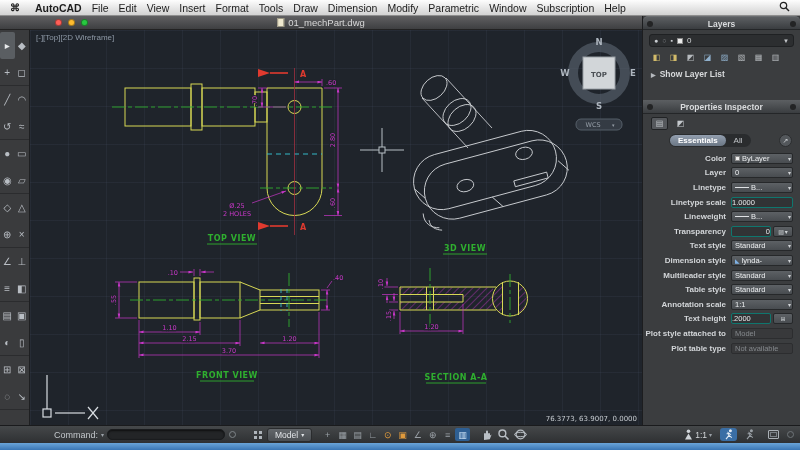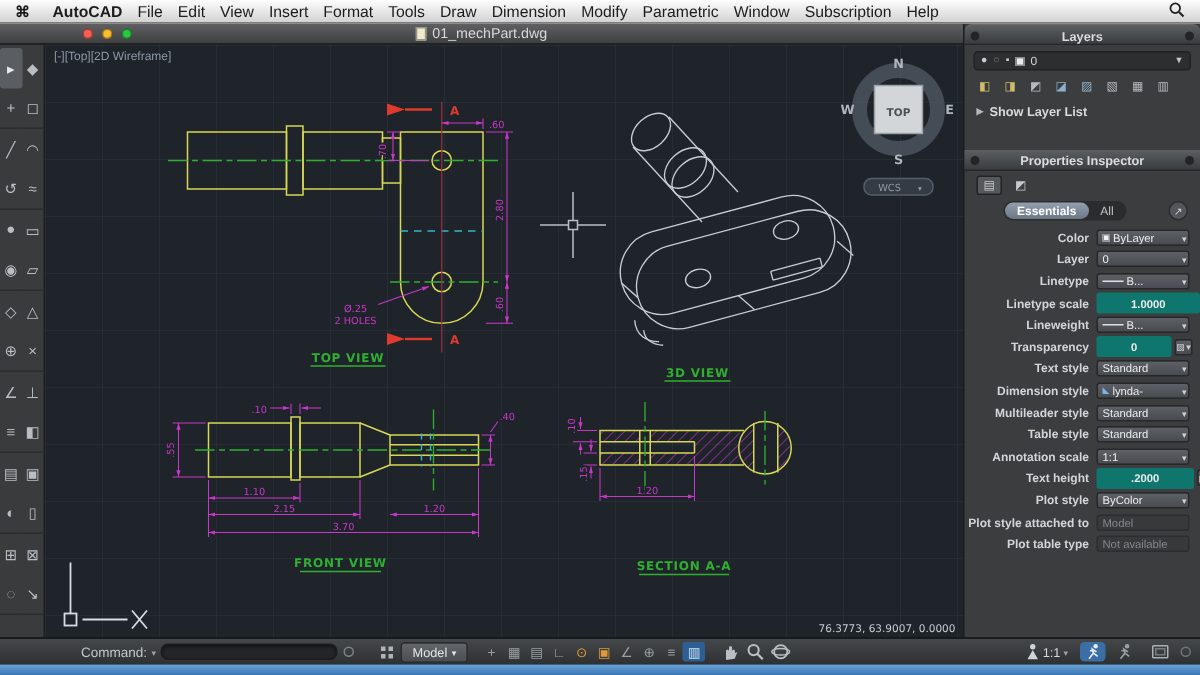--- a/index.html
+++ b/index.html
@@ -77,22 +77,22 @@
 
   .prow { display:flex; align-items:center; height:14.6px; padding-right:7px; }
   .plabel { flex:1; text-align:right; font-size:8px; font-weight:bold; color:#d3d6d9; margin-right:5px; white-space:nowrap; }
   .pctrl { width:62px; display:flex; align-items:center; gap:2px; }
   .dd { flex:1; height:11px; background:linear-gradient(#5d6165,#484c50); border:1px solid #26282a; border-radius:2px;
     display:flex; align-items:center; padding:0 9px 0 3px; position:relative; color:#eceef0; font-size:7.5px; white-space:nowrap; overflow:hidden; }
   .dd::after { content:"▾"; position:absolute; right:1px; top:1px; font-size:6px; color:#d0d3d6; }
   .swatch { width:5px; height:5px; border:1px solid #909090; margin-right:2px; flex:0 0 5px; }
   .lineglyph { width:14px; height:1px; background:#dfe2e5; margin-right:2px; flex:0 0 14px; }
   .dimicon { font-size:6px; margin-right:2px; }
-  .pinput { flex:1; height:11px; background:#313335; border:7px solid #0f766e; border-radius:2px;
-    color:#e8eaec; font-size:7.5px; padding:0 16px; display:flex; align-items:center;font-weight:bold; }
+  .pinput { flex:1; height:11px; background:#313335; border:1px solid #0f766e; border-radius:2px;
+    color:#e8eaec; font-size:7.5px; padding:0 0; display:flex; align-items:center; }
   .pinput.num { justify-content:flex-end; }
   .preadonly { flex:1; height:11px; background:#38393b; border:1px solid #2c2d2f; border-radius:2px;
     color:#85898d; font-size:7.5px; padding:0 3px; display:flex; align-items:center; white-space:nowrap; overflow:hidden; }
   .minibtn { width:20px; height:11px; background:linear-gradient(#5d6165,#484c50); border:1px solid #26282a;
     border-radius:2px; color:#cfd3d6; font-size:6px; display:flex; align-items:center; justify-content:center; gap:1px; }
 
   
   .statusbar { flex:0 0 18px; background:linear-gradient(#45484a,#2e3032); border-top:1px solid #1a1b1d;
     display:flex; align-items:center; padding:0 6px; color:#b9bfc5; }
   .cmd-label { font-size:9px; color:#c3c7cb; margin-left:48px; }
@@ -558,28 +558,20 @@
             <div class="pctrl">
               <div class="pinput">
                 <span class="val">.2000</span>
               </div>
               <span class="minibtn">
                 <span>⊞</span>
               </span>
             </div>
           </div>
           <div class="prow">
-            <span class="plabel">Plot style</span>
-            <div class="pctrl">
-              <div class="dd">
-                <span class="val">ByColor</span>
-              </div>
-            </div>
-          </div>
-          <div class="prow">
             <span class="plabel">Plot style attached to</span>
             <div class="pctrl">
               <div class="preadonly">
                 <span class="val">Model</span>
               </div>
             </div>
           </div>
           <div class="prow">
             <span class="plabel">Plot table type</span>
             <div class="pctrl">

